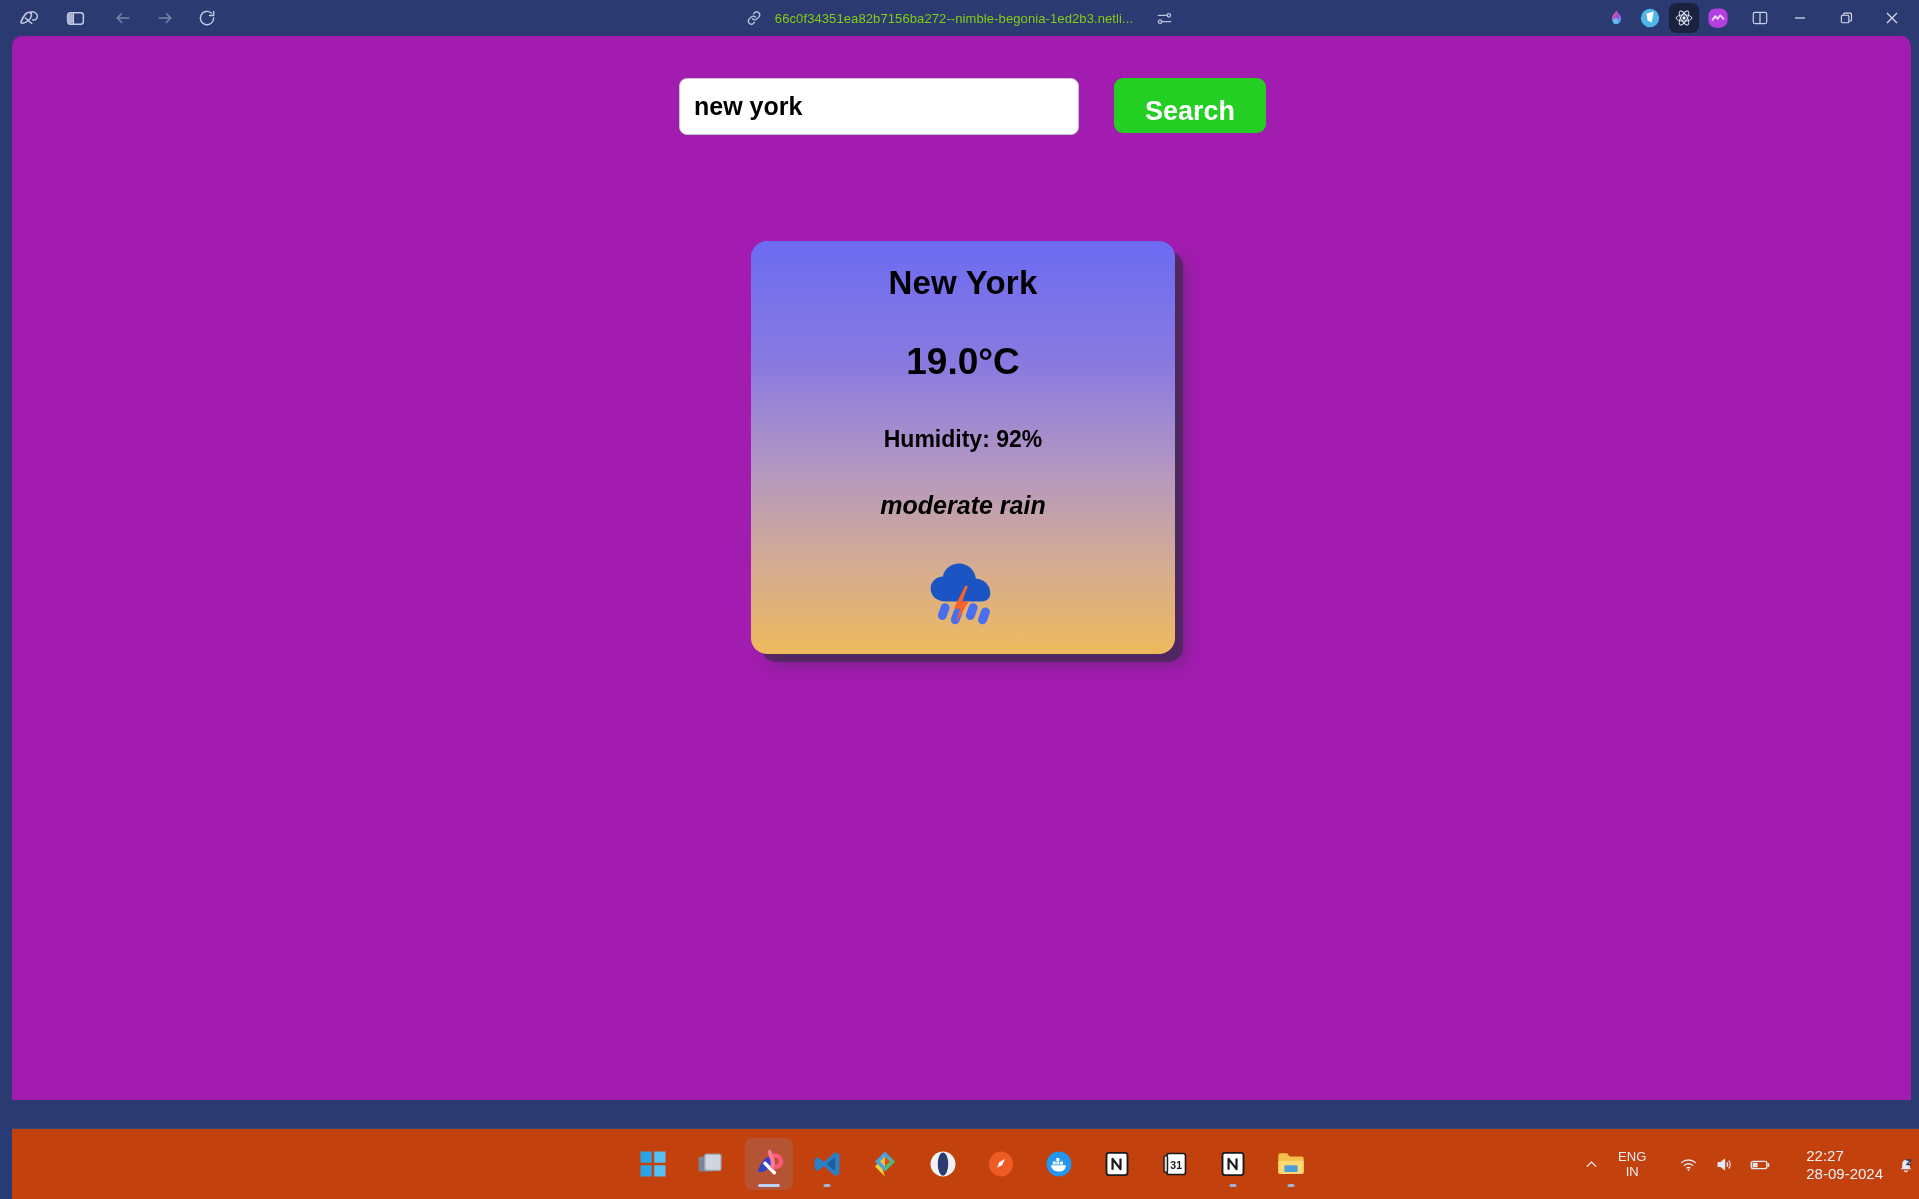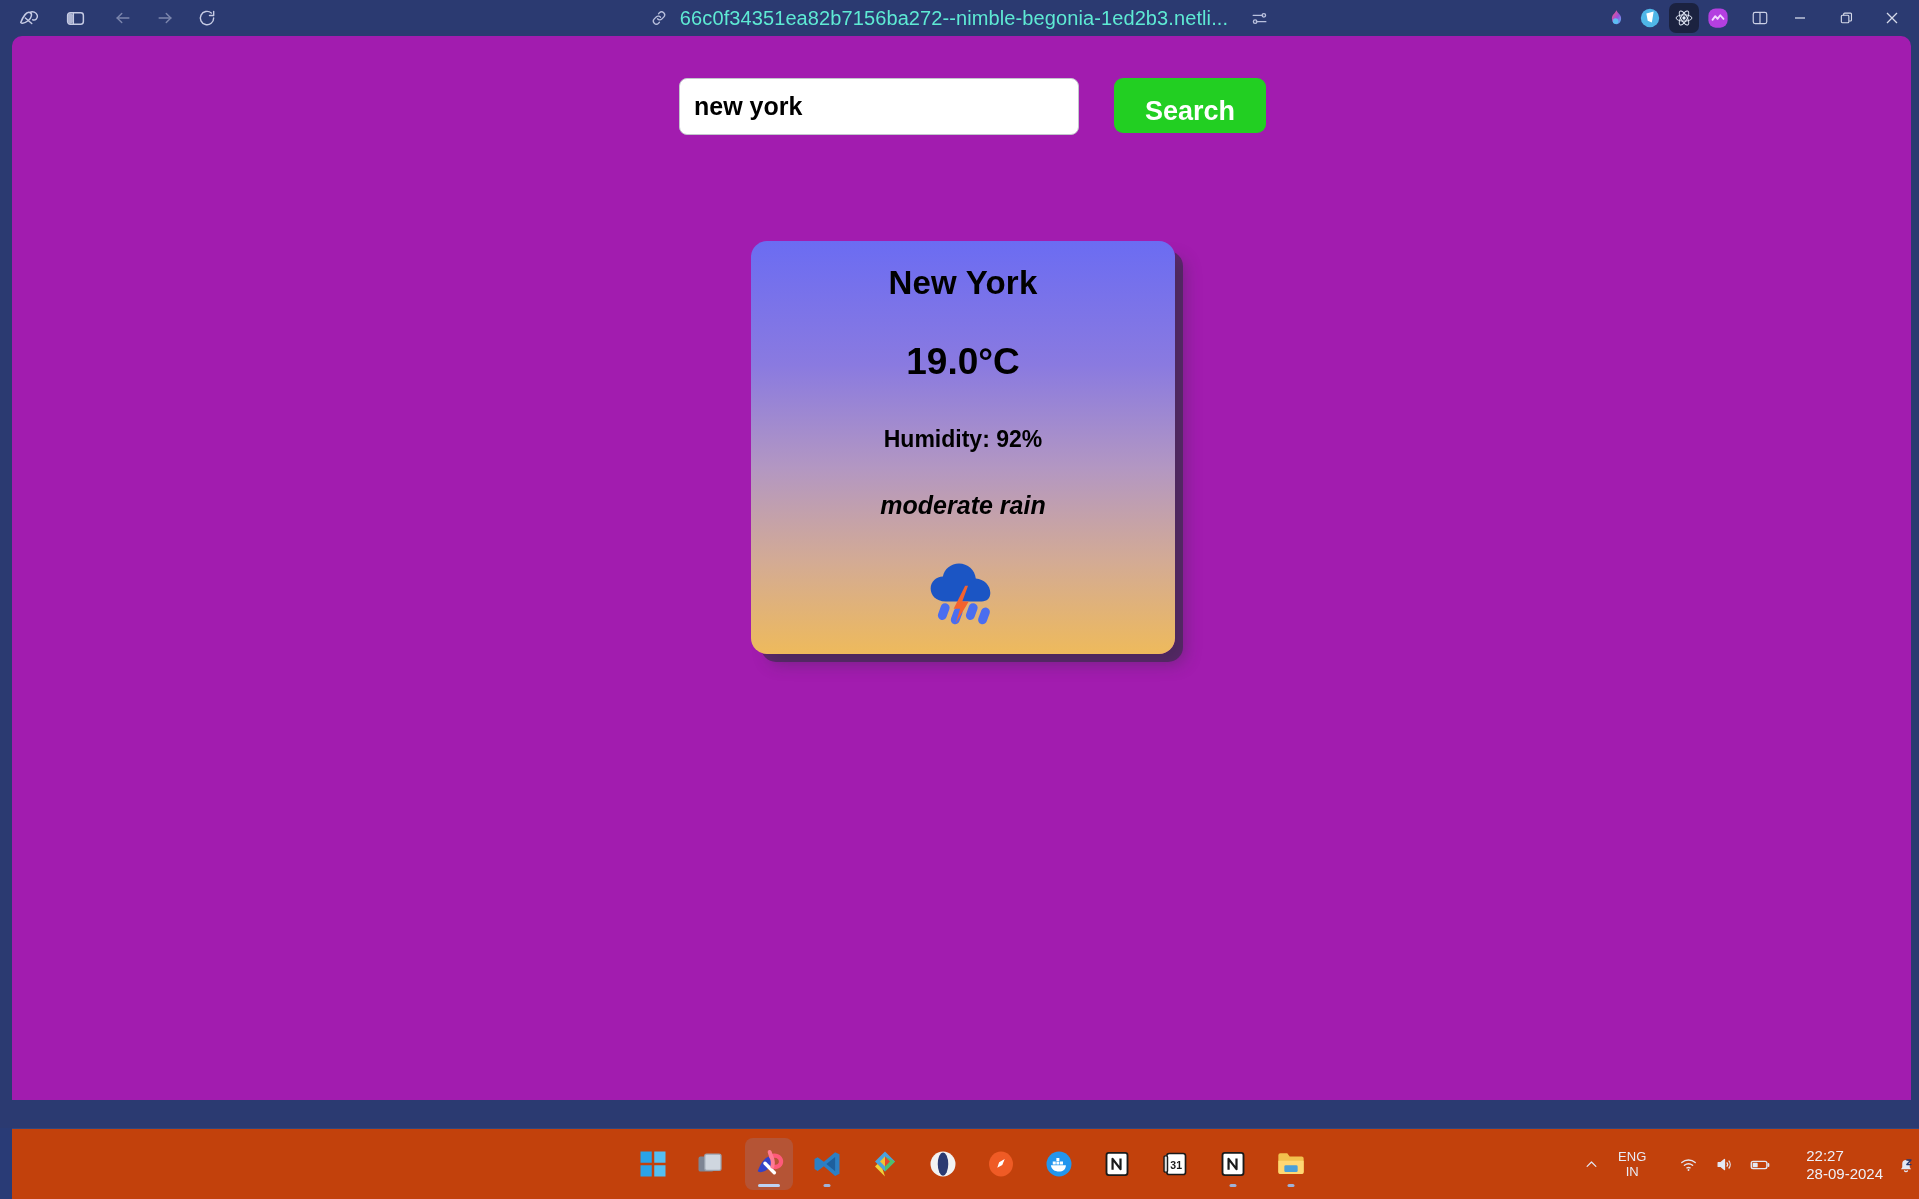--- a/index.html
+++ b/index.html
@@ -40,22 +40,22 @@
   #url-area {
     position: absolute;
     left: 0; top: 0; width: 1919px; height: 36px;
     display: flex; align-items: center; justify-content: center;
     gap: 12px;
     pointer-events: none;
   }
   #url-area > * { pointer-events: auto; }
   #link-icon { color: #b9c0dd; display:flex; align-items:center; }
   #url-text {
-    color: #5eead4;
-    font-size: 20px;
+    color: #84cc16;
+    font-size: 13px;
     letter-spacing: .1px;
     white-space: nowrap;
   }
   #url-settings-icon { color: #b9c0dd; display:flex; align-items:center; margin-left: 10px;}
 
   #title-bar-right {
     position: absolute; right: 0; top: 0; height: 36px;
     display: flex; align-items: center;
   }
   .ext-icon {

